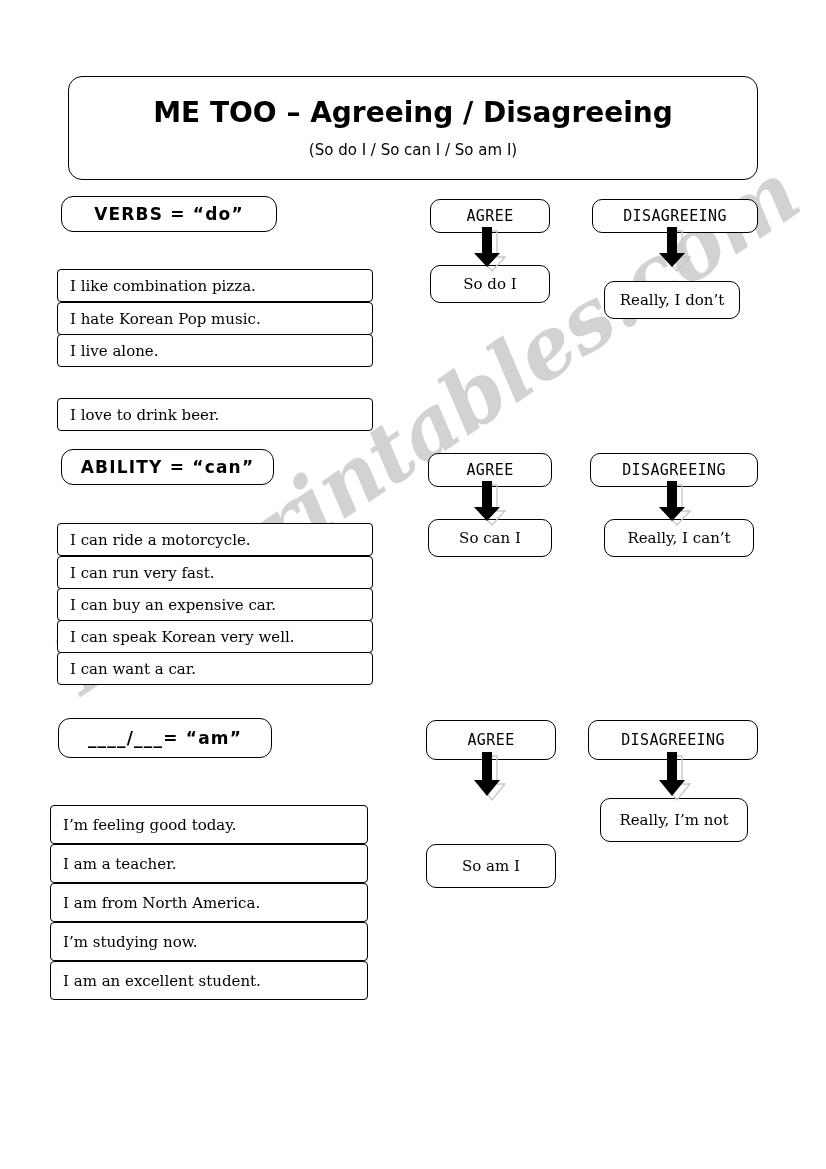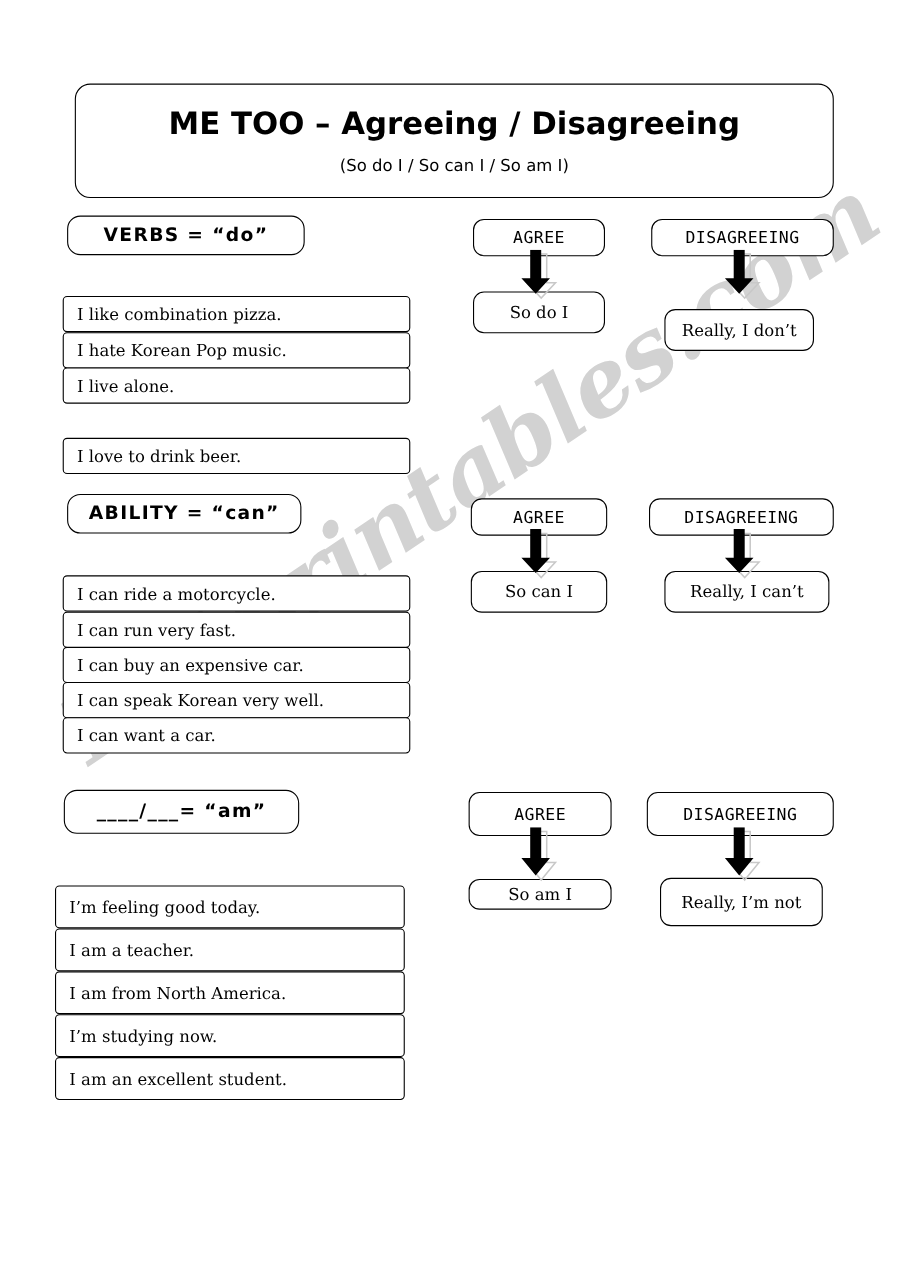--- a/index.html
+++ b/index.html
@@ -273,21 +273,21 @@
     <span class="stmt-text">I am an excellent student.</span>
   </div>
 
   <div class="rbox flow-head" style="left:426px; top:720px; width:130px; height:40px;">
     <span class="flow-head-text">AGREE</span>
   </div>
   <svg class="arrow" style="left:470px; top:752px;" width="44" height="52" viewBox="0 0 44 52">
     <path d="M17 4 L17 32 L9 32 L22 48 L35 32 L27 32 L27 4 Z" fill="none" stroke="#c8c8c8" stroke-width="1.4"></path>
     <path d="M12 0 L12 28 L4 28 L17 44 L30 28 L22 28 L22 0 Z" fill="#000000"></path>
   </svg>
-  <div class="rbox flow-ans" style="left:426px; top:799px; width:130px; height:28px;">
+  <div class="rbox flow-ans" style="left:426px; top:844px; width:130px; height:44px;">
     <span class="flow-ans-text">So am I</span>
   </div>
 
   <div class="rbox flow-head" style="left:588px; top:720px; width:170px; height:40px;">
     <span class="flow-head-text">DISAGREEING</span>
   </div>
   <svg class="arrow" style="left:655px; top:752px;" width="44" height="52" viewBox="0 0 44 52">
     <path d="M17 4 L17 32 L9 32 L22 48 L35 32 L27 32 L27 4 Z" fill="none" stroke="#c8c8c8" stroke-width="1.4"></path>
     <path d="M12 0 L12 28 L4 28 L17 44 L30 28 L22 28 L22 0 Z" fill="#000000"></path>
   </svg>

